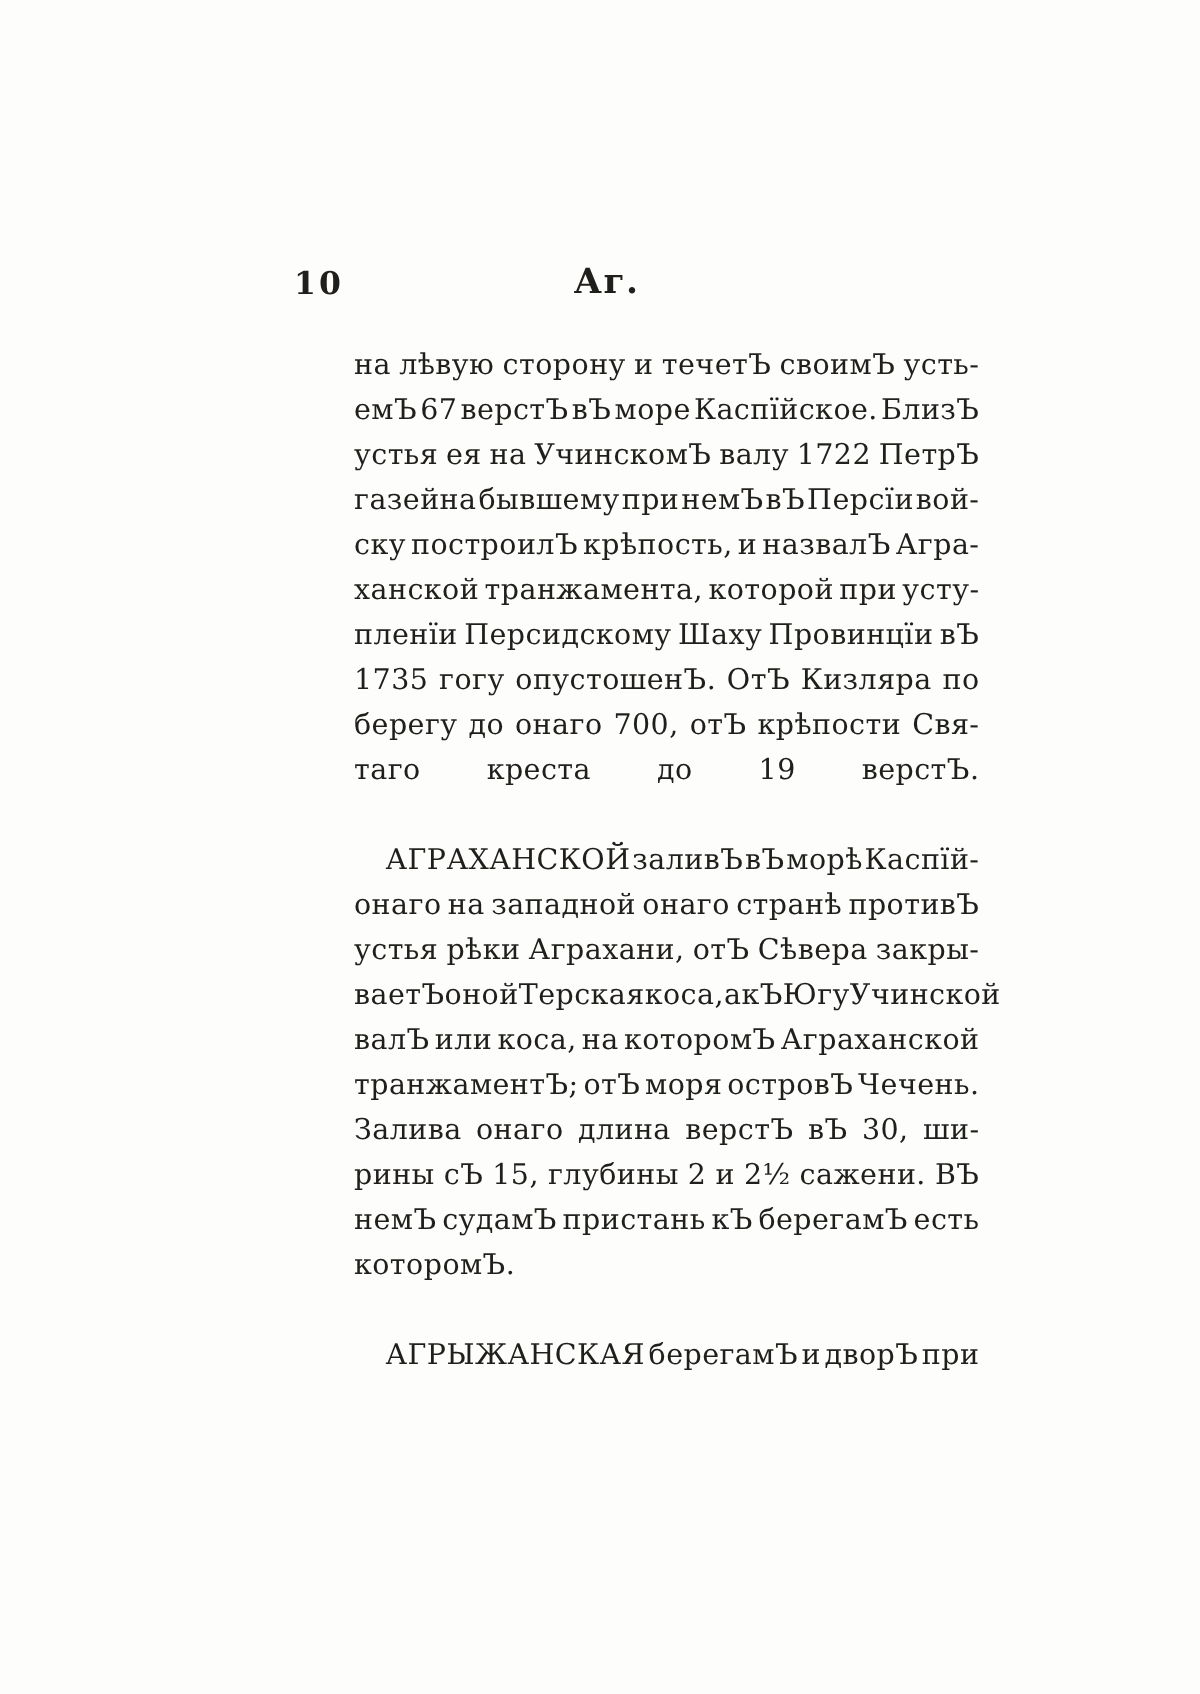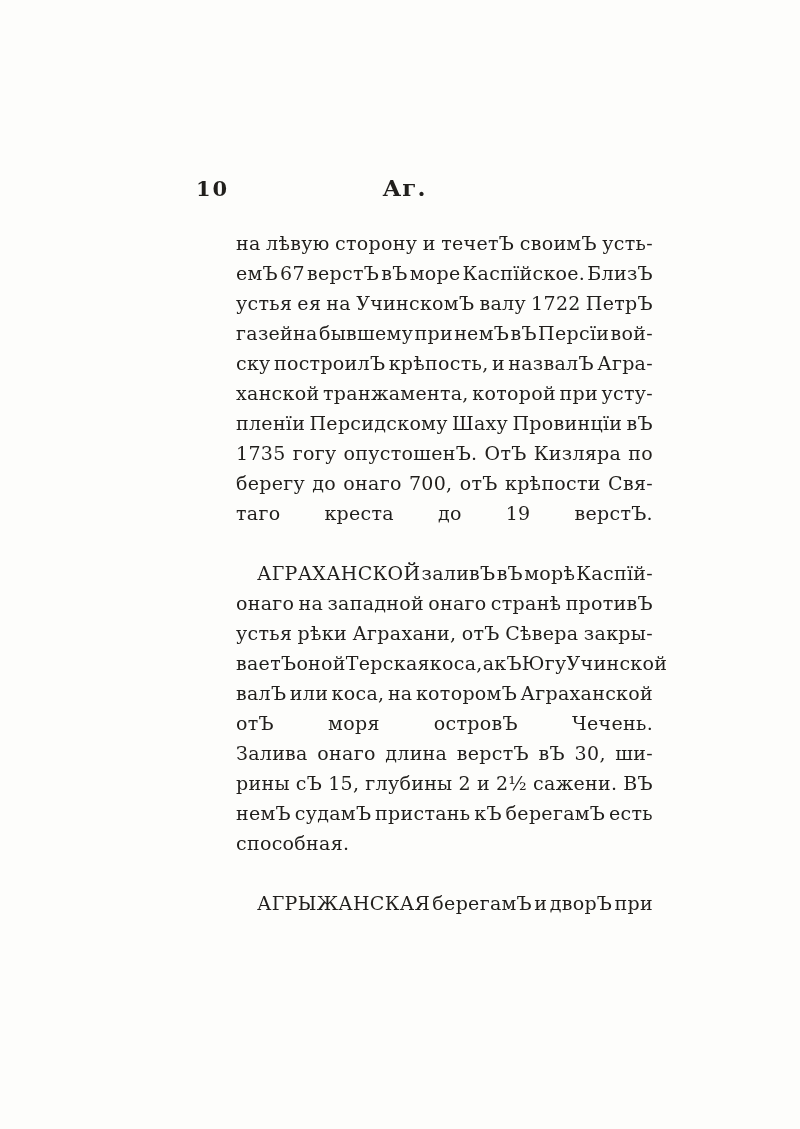--- a/index.html
+++ b/index.html
@@ -184,20 +184,21 @@
         </div>
         <div class="line">
           <span>валЪ</span>
           <span>или</span>
           <span>коса,</span>
           <span>на</span>
           <span>которомЪ</span>
           <span>Аграханской</span>
         </div>
         <div class="line">
+          <span>транжаментЪ;</span>
           <span>отЪ</span>
           <span>моря</span>
           <span>островЪ</span>
           <span>Чечень.</span>
         </div>
         <div class="line">
           <span>Залива</span>
           <span>онаго</span>
           <span>длина</span>
           <span>верстЪ</span>
@@ -218,21 +219,21 @@
         </div>
         <div class="line">
           <span>немЪ</span>
           <span>судамЪ</span>
           <span>пристань</span>
           <span>кЪ</span>
           <span>берегамЪ</span>
           <span>есть</span>
         </div>
         <div class="line left">
-          <span>способная.</span>
+          <span>которомЪ.</span>
         </div>
       </div>
       <div class="para">
         <div class="line indent">
           <span>АГРЫЖАНСКАЯ</span>
           <span>берегамЪ</span>
           <span>и</span>
           <span>дворЪ</span>
           <span>при</span>
         </div>

